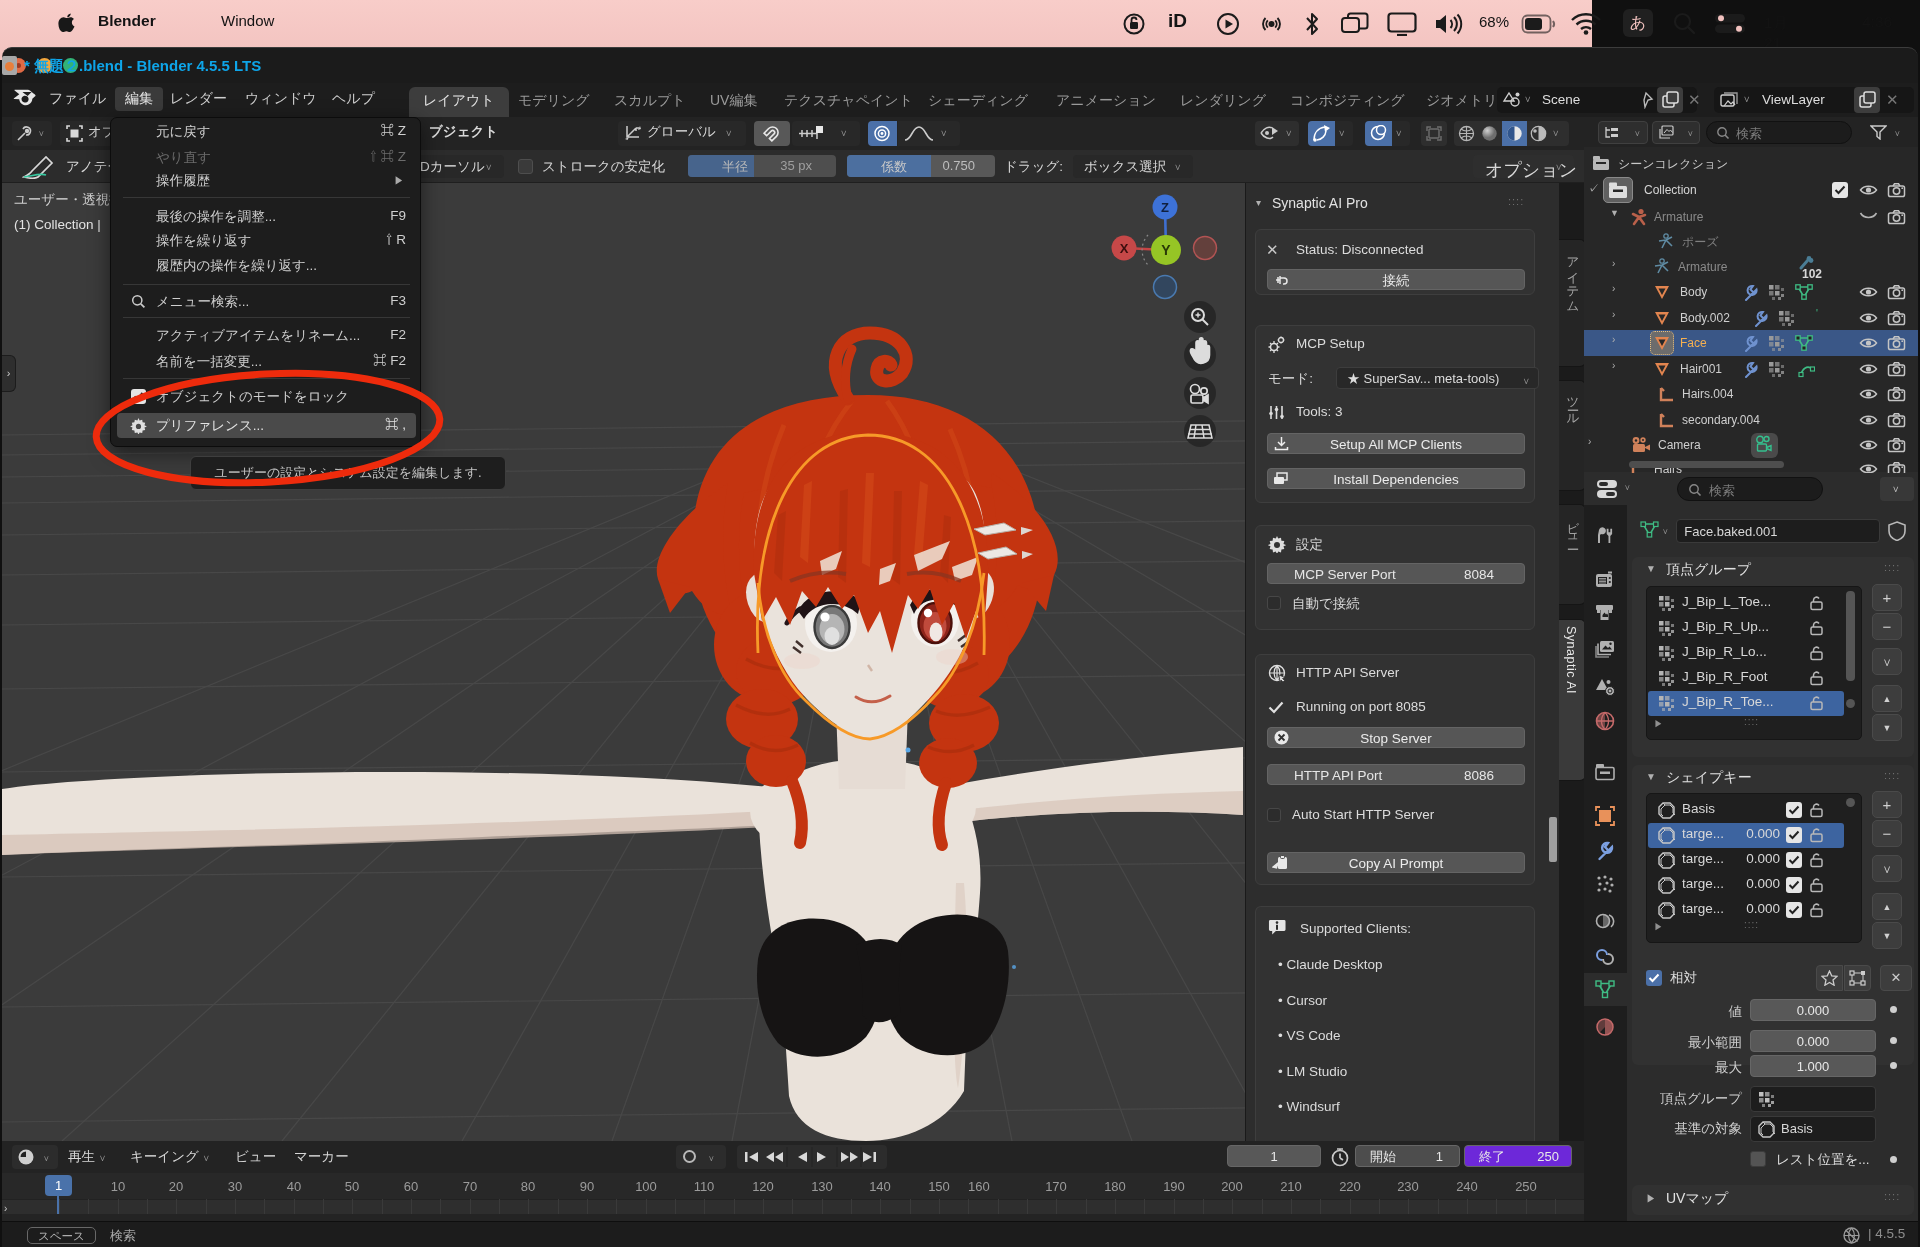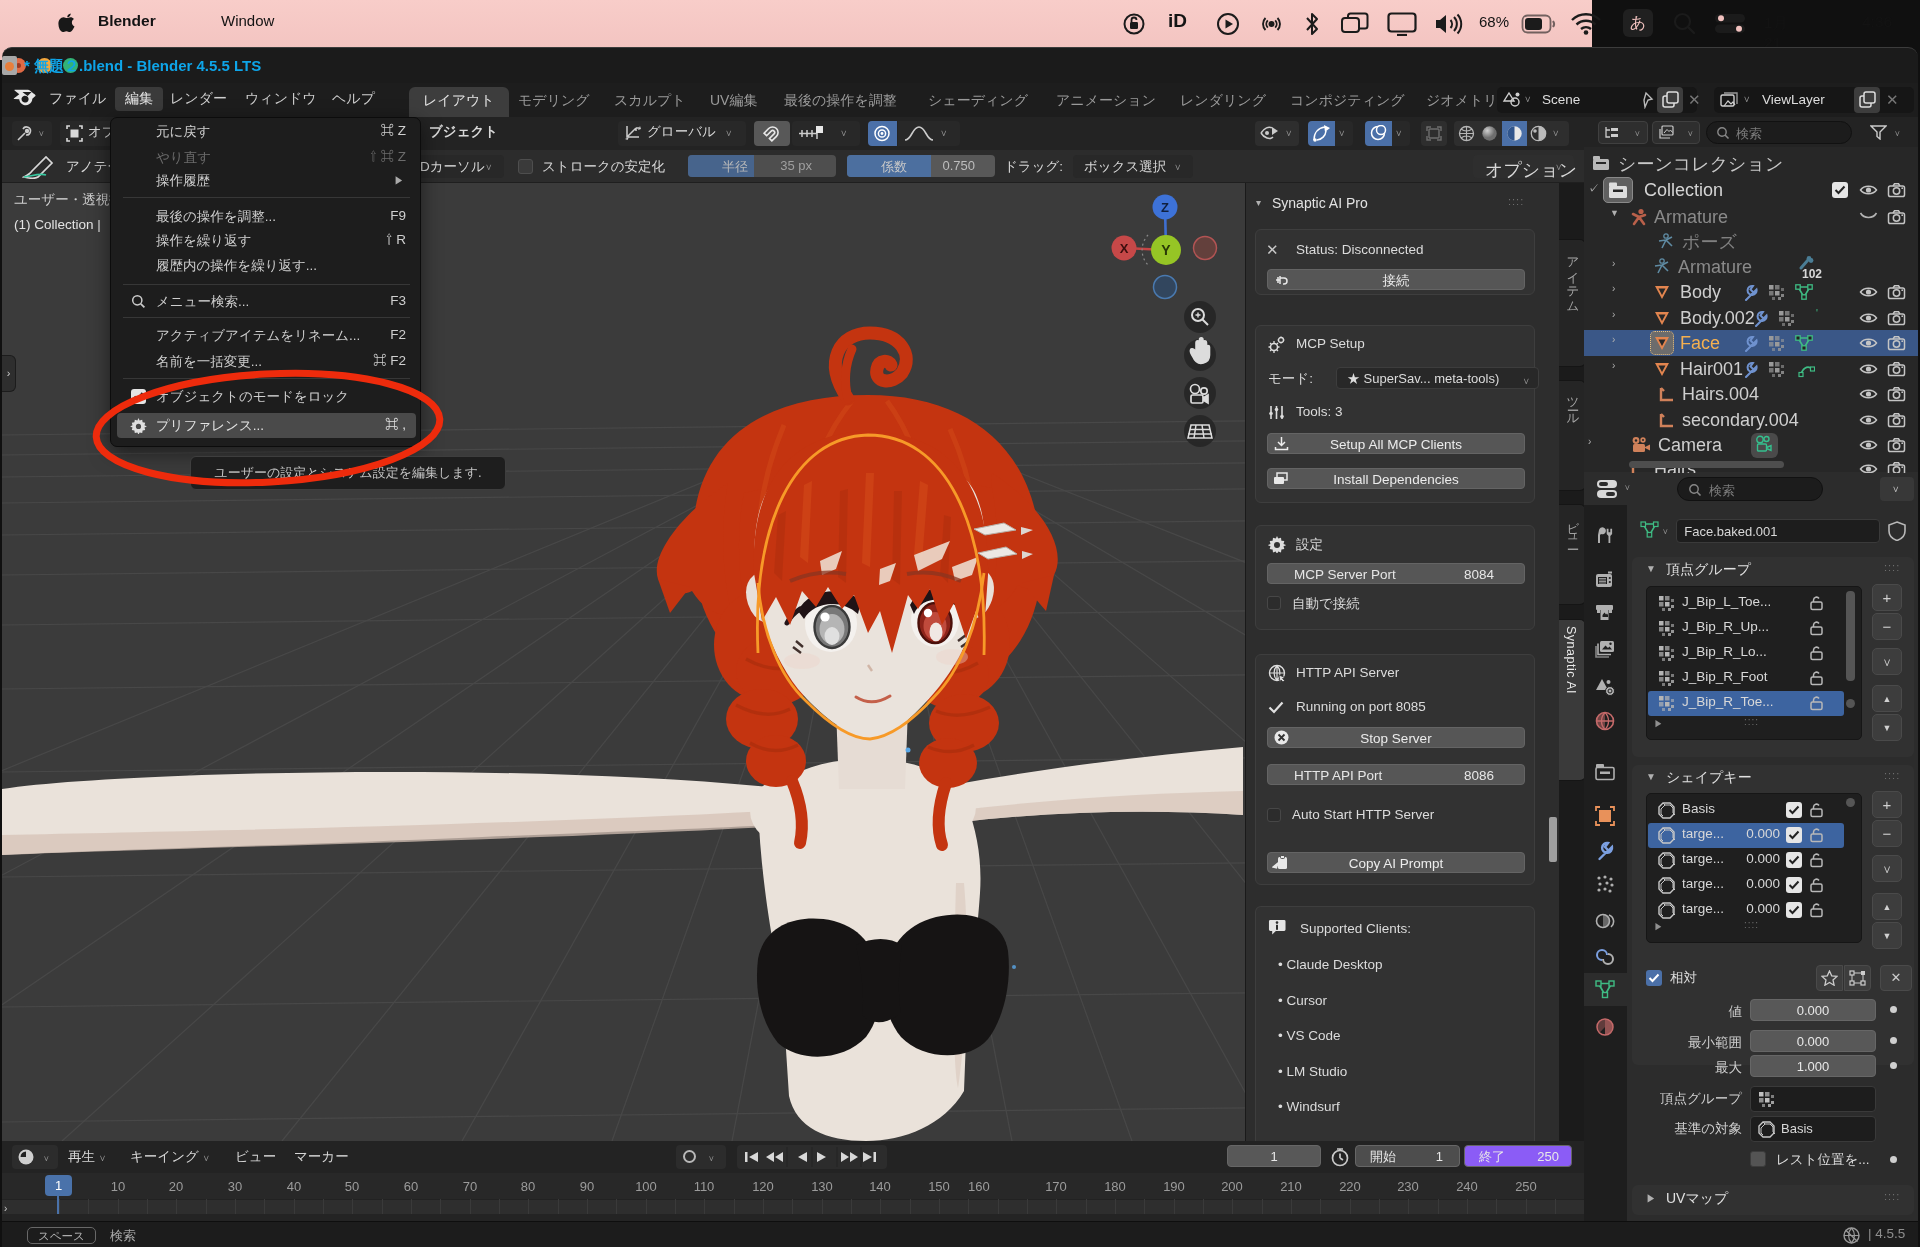--- a/index.html
+++ b/index.html
@@ -36,21 +36,21 @@
 .nbox { position:absolute; left:9px; width:280px; background:#323232; border:1px solid #3e3e3e; border-radius:6px; }
 .nbtn { position:absolute; background:#565656; border-radius:4px; color:#ececec; font-size:13.5px; text-align:center; height:21px; line-height:21px; border:1px solid #646464; }
 .nfield { position:absolute; background:#565656; border-radius:4px; color:#e6e6e6; font-size:13.5px; height:21px; line-height:21px; border:1px solid #646464; }
 .nchk { position:absolute; width:14px; height:14px; background:#545454; border:1px solid #3c3c3c; border-radius:3px; }
 .ntext { position:absolute; color:#dcdcdc; font-size:13.5px; }
 
 .vtab { position:absolute; left:0; width:27px; background:#252525; border:1px solid #151515; border-left:none; border-radius:0 6px 6px 0; color:#a5a5a5; }
 .vtab span { position:absolute; left:5px; top:8px; writing-mode:vertical-rl; font-size:12.5px; letter-spacing:0.5px; }
 .vtab.act { background:#3a3a3a; color:#e8e8e8; }
 
-.row { position:absolute; height:26px; line-height:26px; color:#c8c8c8; font-size:18px; white-space:nowrap; }
+.row { position:absolute; height:26px; line-height:26px; color:#c8c8c8; font-size:12px; white-space:nowrap; }
 .menu-sep { position:absolute; left:12px; width:287px; height:1px; background:#373737; }
 .pfield { position:absolute; background:#585858; border:1px solid #666; border-radius:4px; color:#e8e8e8; font-size:13px; height:22px; line-height:21px; }
 .dfield { position:absolute; background:#1d1d1d; border:1px solid #3a3a3a; border-radius:4px; color:#d8d8d8; font-size:13px; height:24px; line-height:23px; }
 svg { display:block; }
 </style>
 </head>
 <body>
 <div id="stage">
 
   <div id="macbar" class="abs">
@@ -128,21 +128,21 @@
         </svg>
       <div class="m" style="left:47px;">ファイル</div>
       <div class="m" style="left:113px;top:4px;background:#3a3a3a;border-radius:4px;padding:3px 10px;color:#e8e8e8;">編集</div>
       <div class="m" style="left:168px;">レンダー</div>
       <div class="m" style="left:243px;">ウィンドウ</div>
       <div class="m" style="left:330px;">ヘルプ</div>
       <div class="wtab act" style="left:407px;">レイアウト</div>
       <div class="wtab" style="left:502px;">モデリング</div>
       <div class="wtab" style="left:598px;">スカルプト</div>
       <div class="wtab" style="left:694px;">UV編集</div>
-      <div class="wtab" style="left:768px;">最後の操作を調整</div>
+      <div class="wtab" style="left:768px;">テクスチャペイント</div>
       <div class="wtab" style="left:912px;">シェーディング</div>
       <div class="wtab" style="left:1040px;">アニメーション</div>
       <div class="wtab" style="left:1164px;">レンダリング</div>
       <div class="wtab" style="left:1274px;">コンポジティング</div>
       <div class="wtab" style="left:1410px;padding-right:0;">ジオメトリ!</div>
 
       <div class="abs" style="left:1495px;top:4px;width:200px;height:26px;background:#161616;border-radius:5px;"></div>
       <svg class="abs" style="left:1500px;top:8px" width="20" height="18" viewBox="0 0 20 18">
           <path d="M7 2 L12 10 L2 10 Z" fill="none" stroke="#cfcfcf" stroke-width="1.4"></path>
           <circle cx="13" cy="11" r="4" fill="none" stroke="#cfcfcf" stroke-width="1.4"></circle>
@@ -1242,21 +1242,21 @@
             <path d="M139 7 v10 h-2.5 V7 Z M126 7 l9 5 -9 5 Z"></path>
           </g>
         <path d="M50 2 v20 M75 2 v20 M100 2 v20 M124 2 v20" stroke="#232323" stroke-width="1"></path>
       </svg>
       <div class="pfield" style="left:1225px;top:4px;width:94px;text-align:center;">1</div>
       <svg class="abs" style="left:1328px;top:6px" width="20" height="20" viewBox="0 0 20 20">
           <circle cx="10" cy="11" r="7.5" fill="none" stroke="#c8c8c8" stroke-width="1.7"></circle>
           <path d="M10 11 V6.5 M10 11 l3 2 M7 2 h6 M10 2 v2" stroke="#c8c8c8" stroke-width="1.7" fill="none"></path>
         </svg>
       <div class="pfield" style="left:1353px;top:4px;width:105px;background:#4d4d4d;"><span style="margin-left:14px;">開始</span><span style="position:absolute;right:16px;">1</span></div>
-      <div class="pfield" style="left:1462px;top:4px;width:108px;background:#8b5cf6;"><span style="margin-left:14px;">終了</span><span style="position:absolute;right:12px;">250</span></div>
+      <div class="pfield" style="left:1462px;top:4px;width:108px;background:#6d28d9;"><span style="margin-left:14px;">終了</span><span style="position:absolute;right:12px;">250</span></div>
       <div class="abs" style="left:0;top:32px;width:1582px;height:26px;background:#282828;"></div>
       <div class="abs" style="left:0;top:58px;width:1582px;height:15px;background:#2e2e2e;border-top:1px solid #222;"></div>
       <div class="abs" style="left:0;top:73px;width:1582px;height:7px;background:#242424;"></div>
       <div id="ruler">
           <div class="abs" style="left:86px;top:38px;width:60px;text-align:center;color:#9b9b9b;font-size:13px;">10</div>
 <div class="abs" style="left:144px;top:38px;width:60px;text-align:center;color:#9b9b9b;font-size:13px;">20</div>
 <div class="abs" style="left:203px;top:38px;width:60px;text-align:center;color:#9b9b9b;font-size:13px;">30</div>
 <div class="abs" style="left:262px;top:38px;width:60px;text-align:center;color:#9b9b9b;font-size:13px;">40</div>
 <div class="abs" style="left:320px;top:38px;width:60px;text-align:center;color:#9b9b9b;font-size:13px;">50</div>
 <div class="abs" style="left:379px;top:38px;width:60px;text-align:center;color:#9b9b9b;font-size:13px;">60</div>

